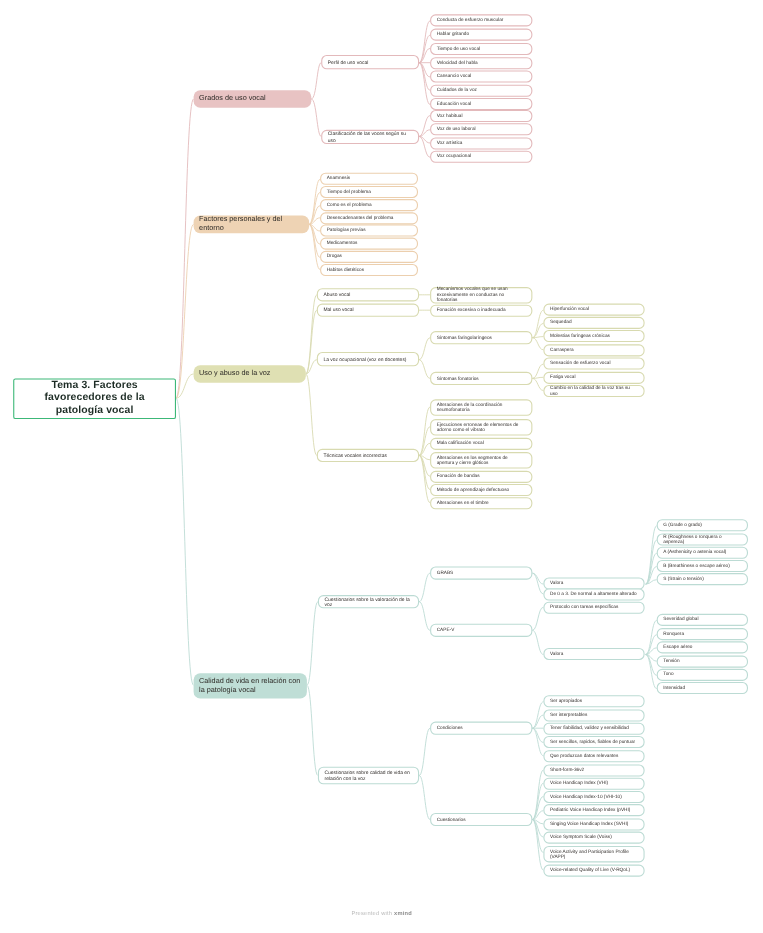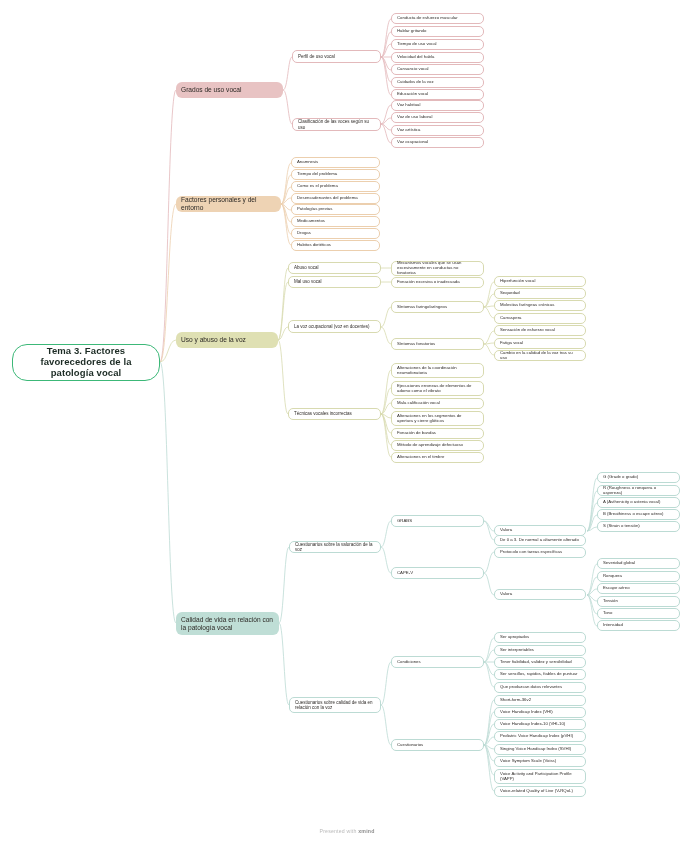--- a/index.html
+++ b/index.html
@@ -29,21 +29,21 @@
     line-height: 1.15;
   }
   .root {
     border: 1.4px solid #3cb878;
     background: #ffffff;
     color: #1c2b24;
     font-size: 9.5px;
     font-weight: bold;
     text-align: center;
     justify-content: center;
-    border-radius: 15px;
+    border-radius: 2px;
     letter-spacing: .1px;
   }
   .main {
     font-size: 6.6px;
     color: #2d2a26;
     border-radius: 6px;
     font-weight: normal;
   }
   .m-pink  { background: #e8c3c3; }
   .m-orange{ background: #eed3b4; }

